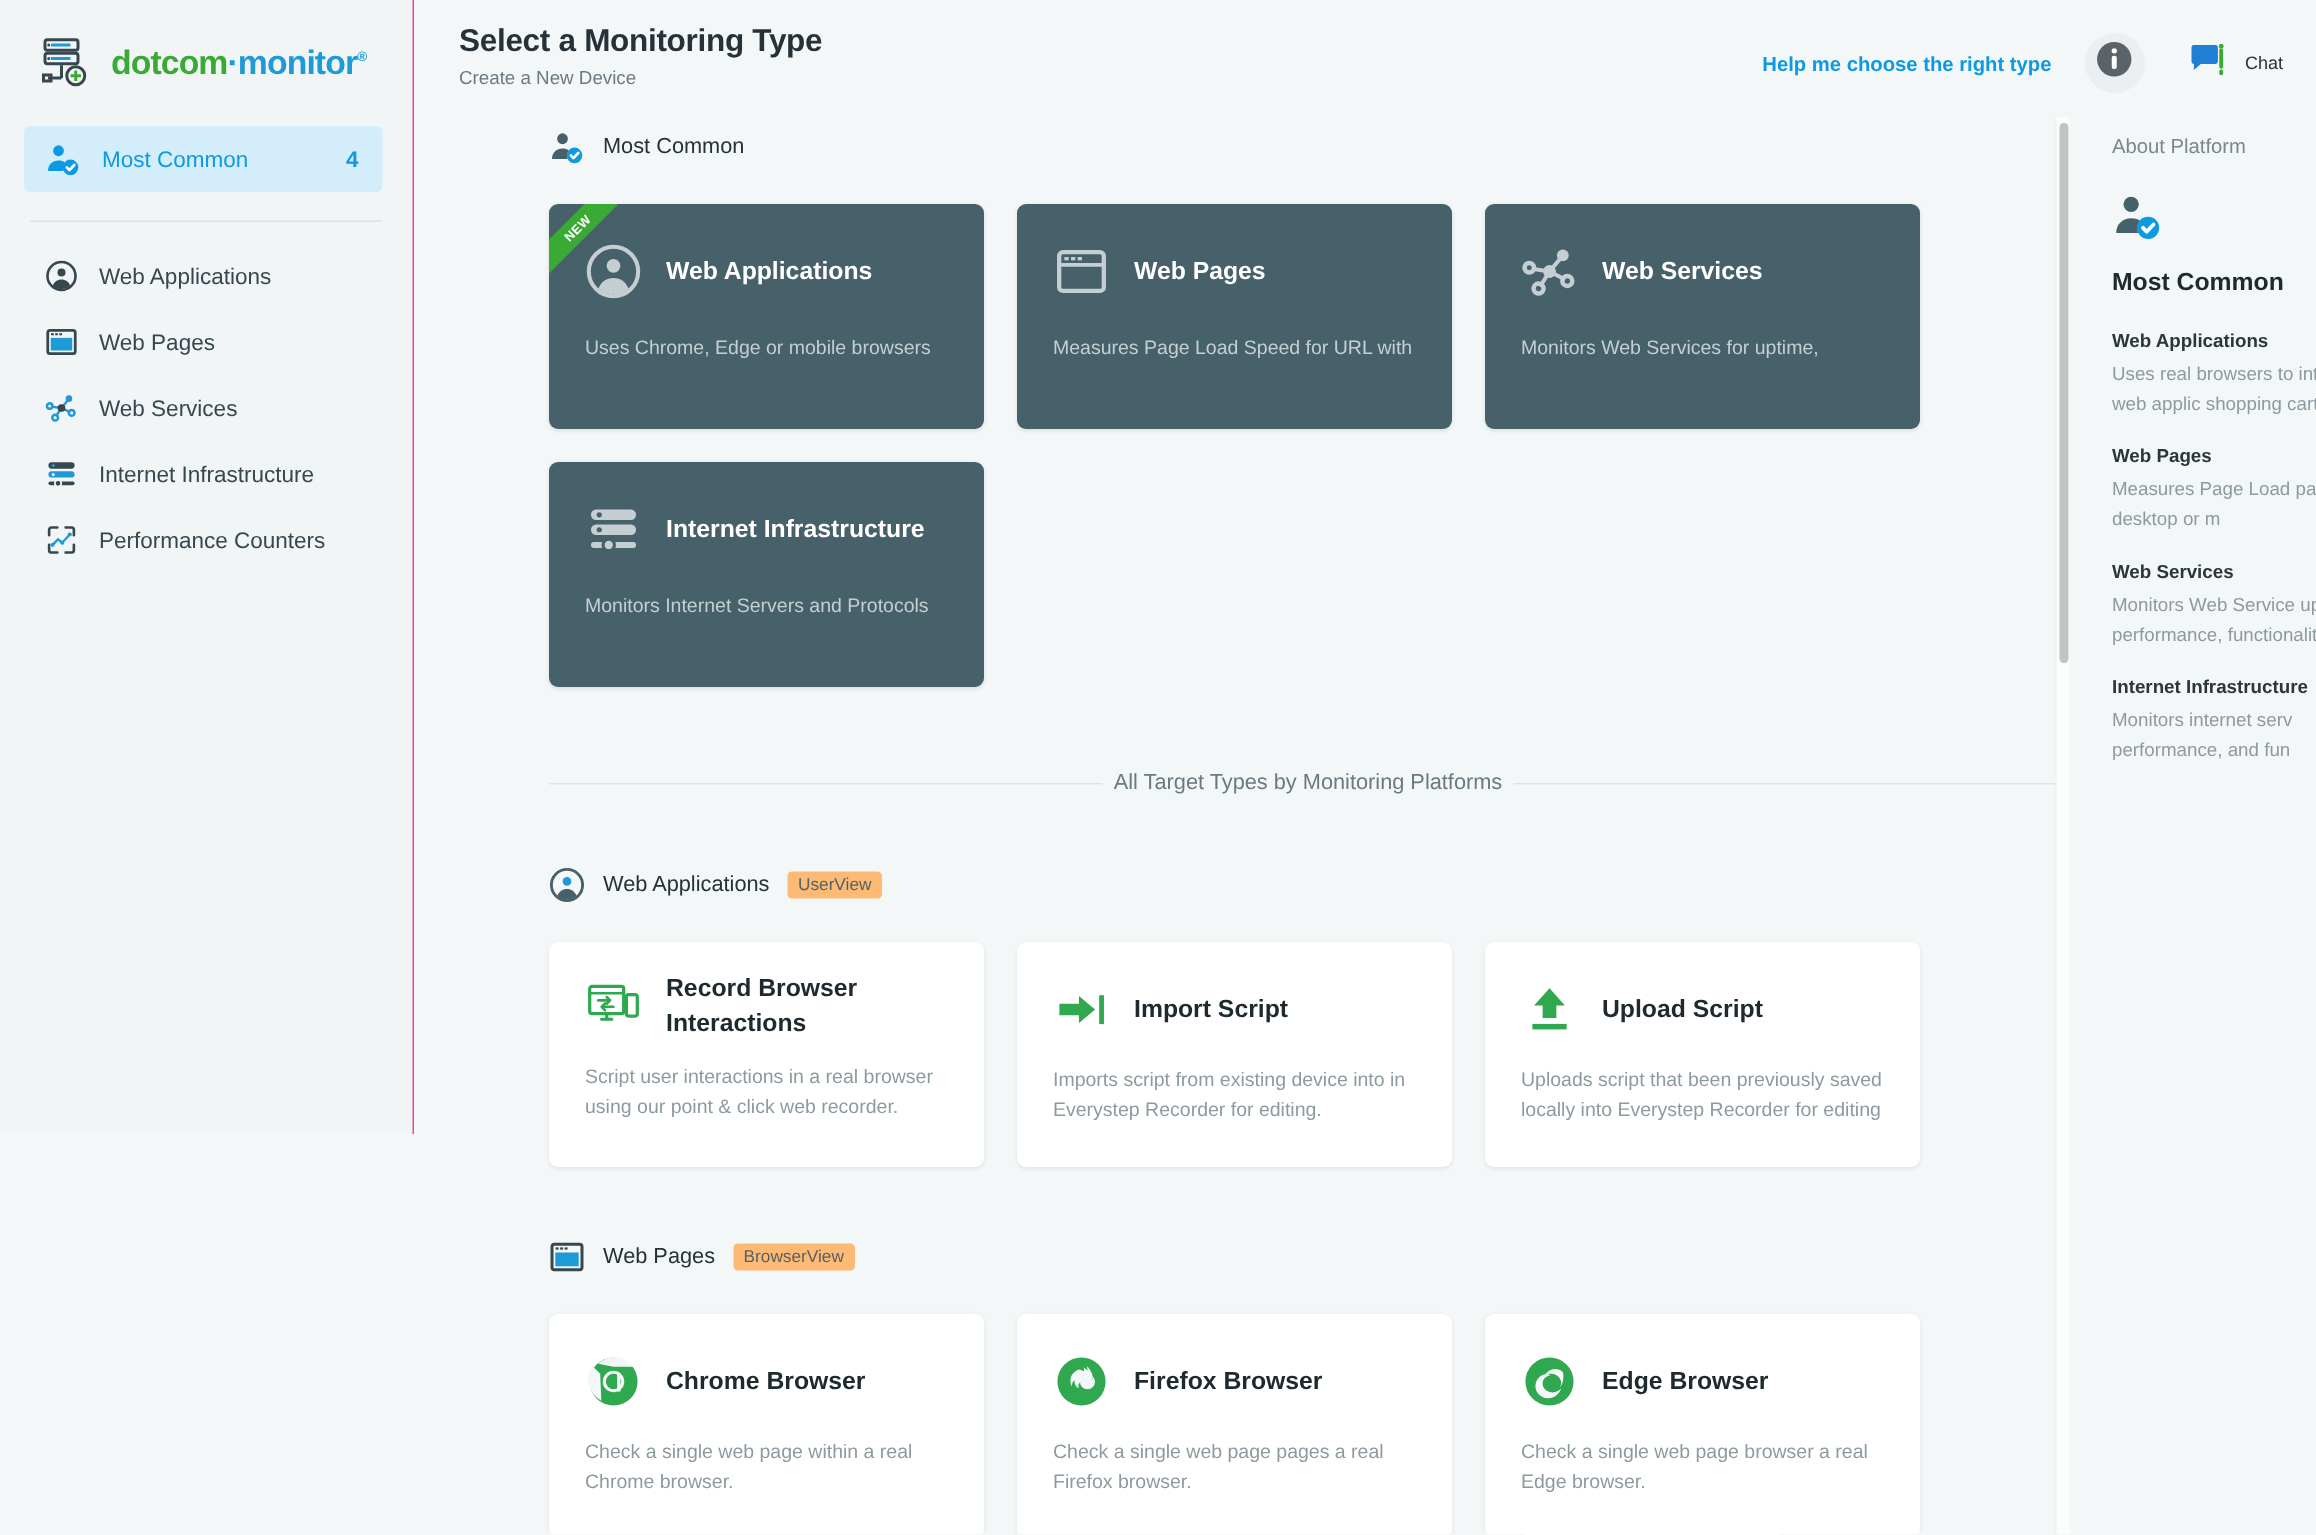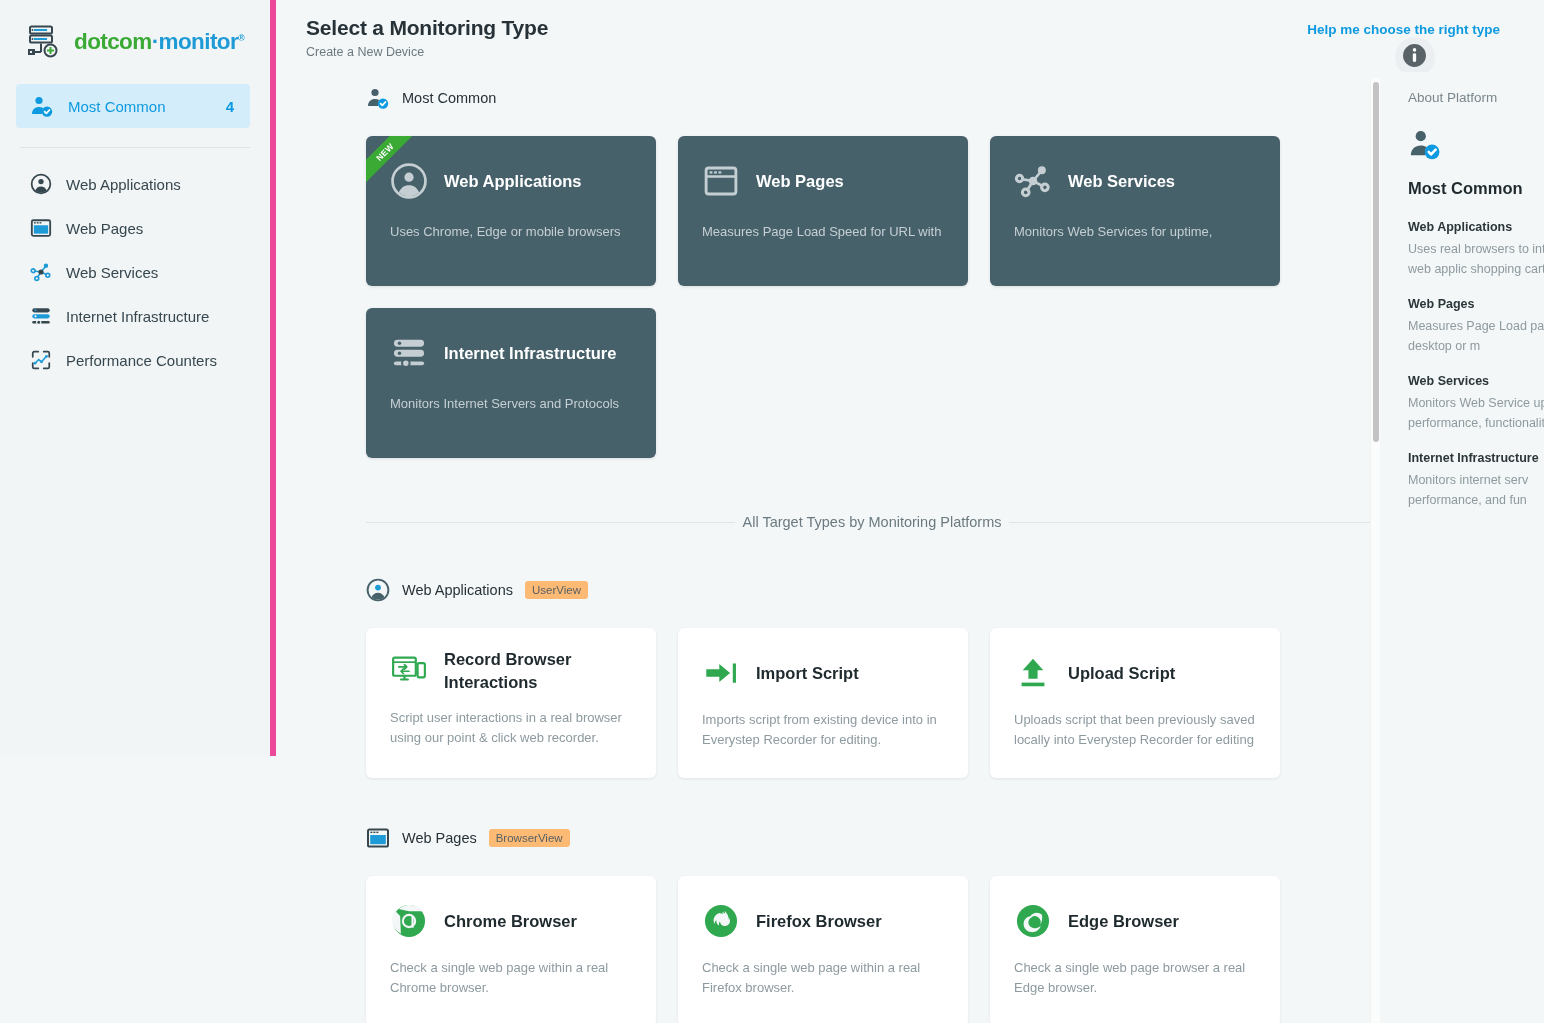--- a/index.html
+++ b/index.html
@@ -9,21 +9,21 @@
     font-family: "Liberation Sans", sans-serif;
     background: #f4f7f8;
     color: #37474f;
   }
   .app { display: flex; width: 1544px; height: 1023px; }
 
   
   .sidebar {
     width: 276px; height: 756px;
     background: #f1f5f6;
-    border-right: 6px solid #ec4899;
+    border-right: 1px solid #ec4899;
     flex: 0 0 276px;
     position: relative;
   }
   .logo-row {
     display: flex; align-items: center;
     padding: 22px 0 0 26px;
     height: 62px;
     gap: 12px;
   }
   .logo-mark { width: 36px; height: 34px; flex: 0 0 36px; }
@@ -62,21 +62,21 @@
   }
   .topbar {
     height: 72px; display: flex; align-items: flex-start;
     padding: 16px 0 0 0; position: relative;
   }
   .titles { padding-left: 30px; }
   .page-title { font-size: 21px; font-weight: 700; color: #263238; letter-spacing: -0.2px; }
   .page-sub { font-size: 12.5px; color: #6b7a80; margin-top: 5px; }
   .top-right {
     position: absolute; right: 22px; top: 22px;
-    display: flex; align-items: center; gap: 0; flex-direction: column;
+    display: flex; align-items: center; gap: 0;
   }
   .help-link {
     color: #0d9ae0; font-size: 13.5px; font-weight: 700; cursor: pointer;
     margin-right: 22px; white-space: nowrap;
   }
   .info-btn {
     width: 40px; height: 40px; border-radius: 50%;
     background: #eceff1; display: flex; align-items: center; justify-content: center;
     cursor: pointer;
   }
@@ -517,21 +517,21 @@
             <div class="card-light">
               <div class="row1">
                 <span class="ic">
                   <svg viewBox="0 0 36 36" width="34" height="34">
                     <circle cx="18" cy="18" r="17" fill="#2fa84f"></circle>
                     <path d="M25.8 13.5 c-1.2-3.8-4-6.4-4-6.4 l.6 3.2 l-2.8-2.2 l.2 2.6 l-3.3-1.1 c-3.6 .9-6.3 4-6.3 7.8 c0 1.5 .4 2.9 1.1 4.1 c-.2-1.9 .5-3.6 1.8-4.4 c-.3 2.6 1 4.8 3 5.6 c-.6-1.6-.2-3.3 .9-4.2 c.1 2.8 2.4 4.9 5.2 4.9 c2.9 0 5.3-2.4 5.3-5.3 c0-1.6-.7-3-1.8-4 c.4 1.4 .2 2.6-.4 3.4 c.5-1.6 .5-3 .3-4z" fill="#f4f7f8"></path>
                   </svg>
                 </span>
                 <span class="ttl">Firefox Browser</span>
               </div>
-              <div class="desc">Check a single web page within a real Firefox browser.</div>
+              <div class="desc">Check a single web page pages a real Firefox browser.</div>
             </div>
 
             <div class="card-light">
               <div class="row1">
                 <span class="ic">
                   <svg viewBox="0 0 36 36" width="34" height="34">
                     <circle cx="18" cy="18" r="17" fill="#2fa84f"></circle>
                     <path d="M8.5 24 c-.8-2.5-.6-5.4 1.1-7.8 c2.2-3.1 6.2-4.1 9.2-2.6 c-2.9 .3-5.2 2.3-5.6 5 c-.5 3.4 2 6.5 5.8 7 c2.8 .4 5.6-.7 7.2-2.6 c-1.4 4.6-6 7.6-10.8 6.7 c-3.2-.6-5.8-2.8-6.9-5.7z" fill="#f4f7f8"></path>
                     <path d="M27.5 11.5 c-2.3-2.4-6.2-3-9.4-1.3 c-2.5 1.3-4.1 3.6-4.5 6.1 c.9-2.2 3.1-3.7 5.7-3.7 c3.6 0 6.6 2.6 6.9 6 c.1 1.4-.3 2.7-1.1 3.8 c2.6-2.6 3.1-7.3 2.4-10.9z" fill="#f4f7f8"></path>
                   </svg>

